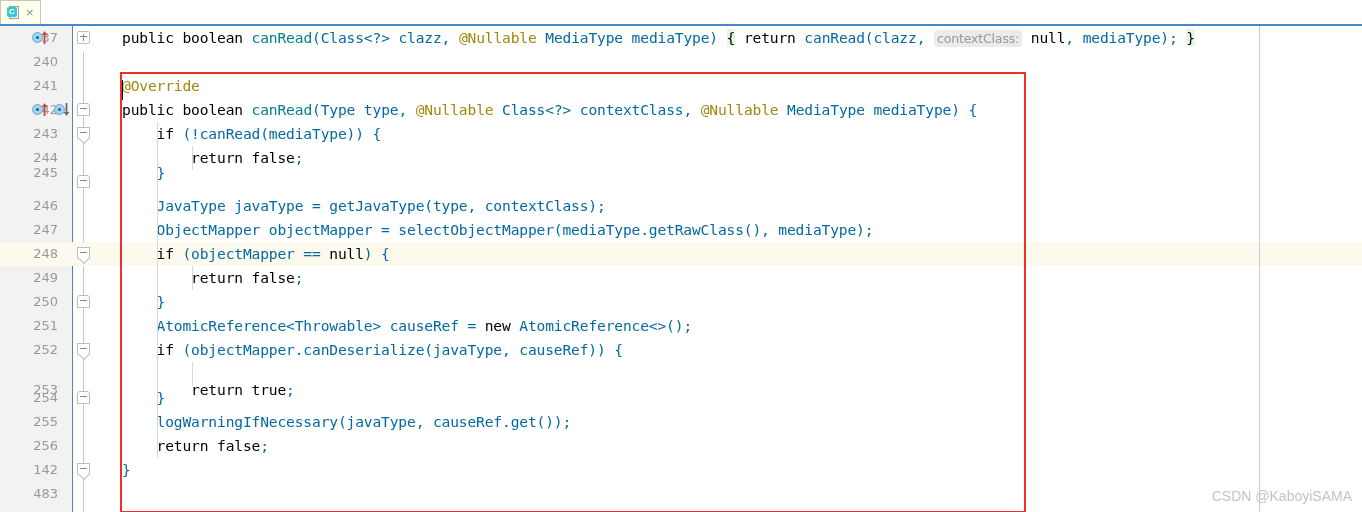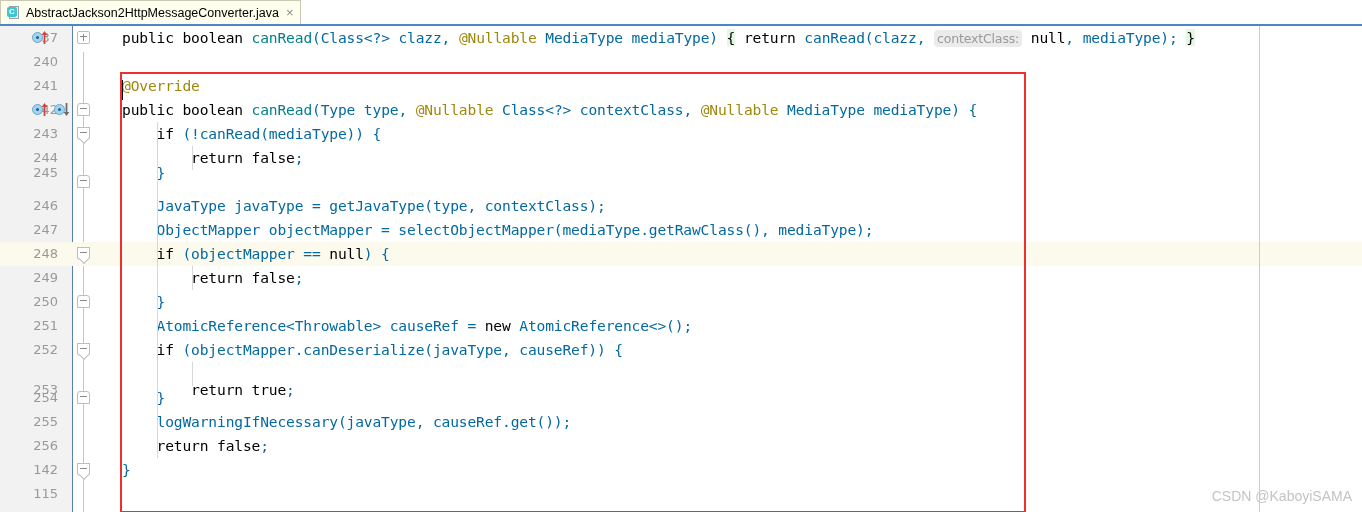--- a/index.html
+++ b/index.html
@@ -284,21 +284,20 @@
 </style>
 </head>
 <body>
 
 <div id="tabbar">
   <div id="tab-active">
     <span class="tab-icon">
       <span class="sheet"></span>
       <span class="cbadge">C</span>
     </span>
-    <span class="tab-label">AbstractJackson2HttpMessageConverter.java</span>
     <span class="tab-close">×</span>
   </div>
 </div>
 
 <div id="editor">
   <div id="gutter-bg"></div>
   <div id="gutter-sep"></div>
   <div id="fold-bg"></div>
   <div id="fold-rail"></div>
 
@@ -450,21 +449,21 @@
       <div class="line" style="top: 432px;">
         <div class="lnum">142</div>
         <div class="code"><span class="pun">}</span></div>
       </div>
       <div class="fold bot" style="top: 437px;">
         <span class="box"></span>
         <span class="dash"></span>
         <span class="tip"></span>
       </div>
       <div class="line" style="top: 456px;">
-        <div class="lnum">115</div>
+        <div class="lnum">483</div>
         <div class="code"></div>
       </div>
     </div>
 
   <div id="redbox"></div>
   <div id="caret"></div>
   <div id="rightrule"></div>
 </div>
 
 <div id="watermark">CSDN @KaboyiSAMA</div>

